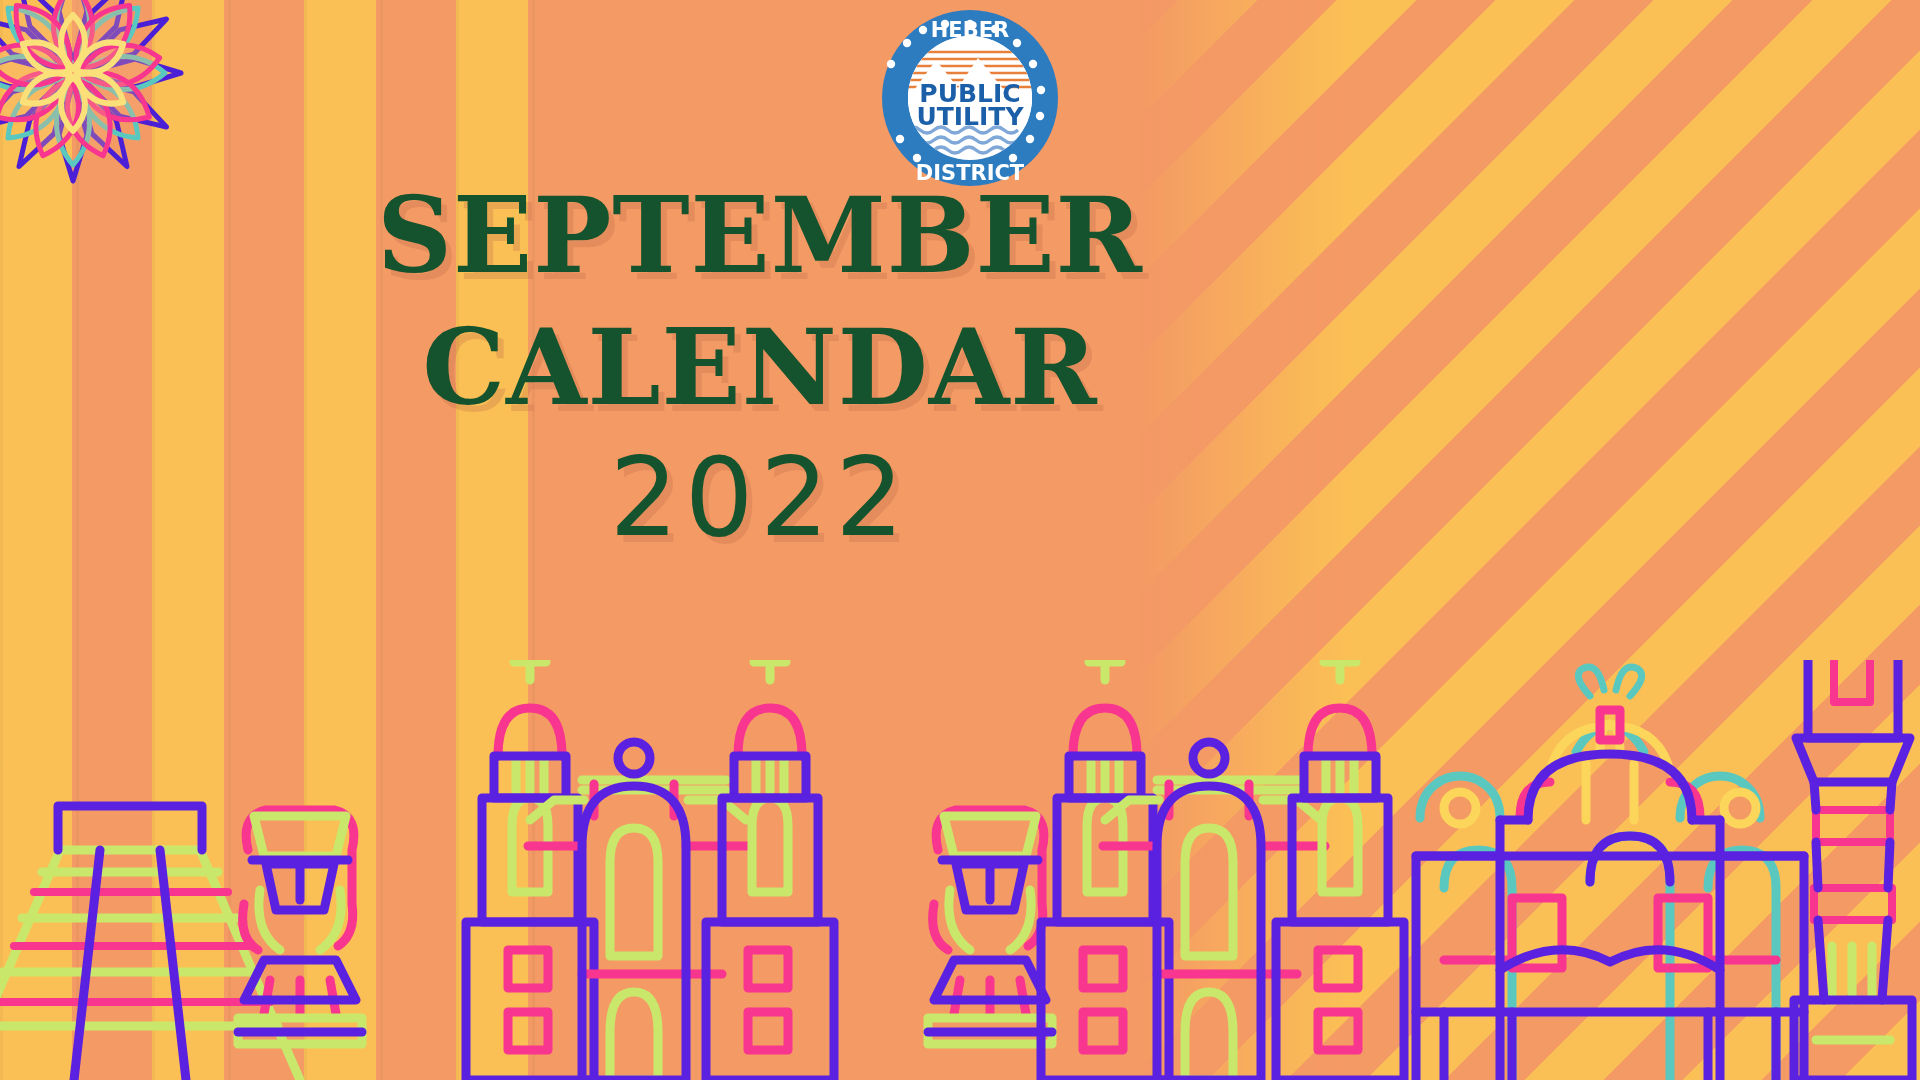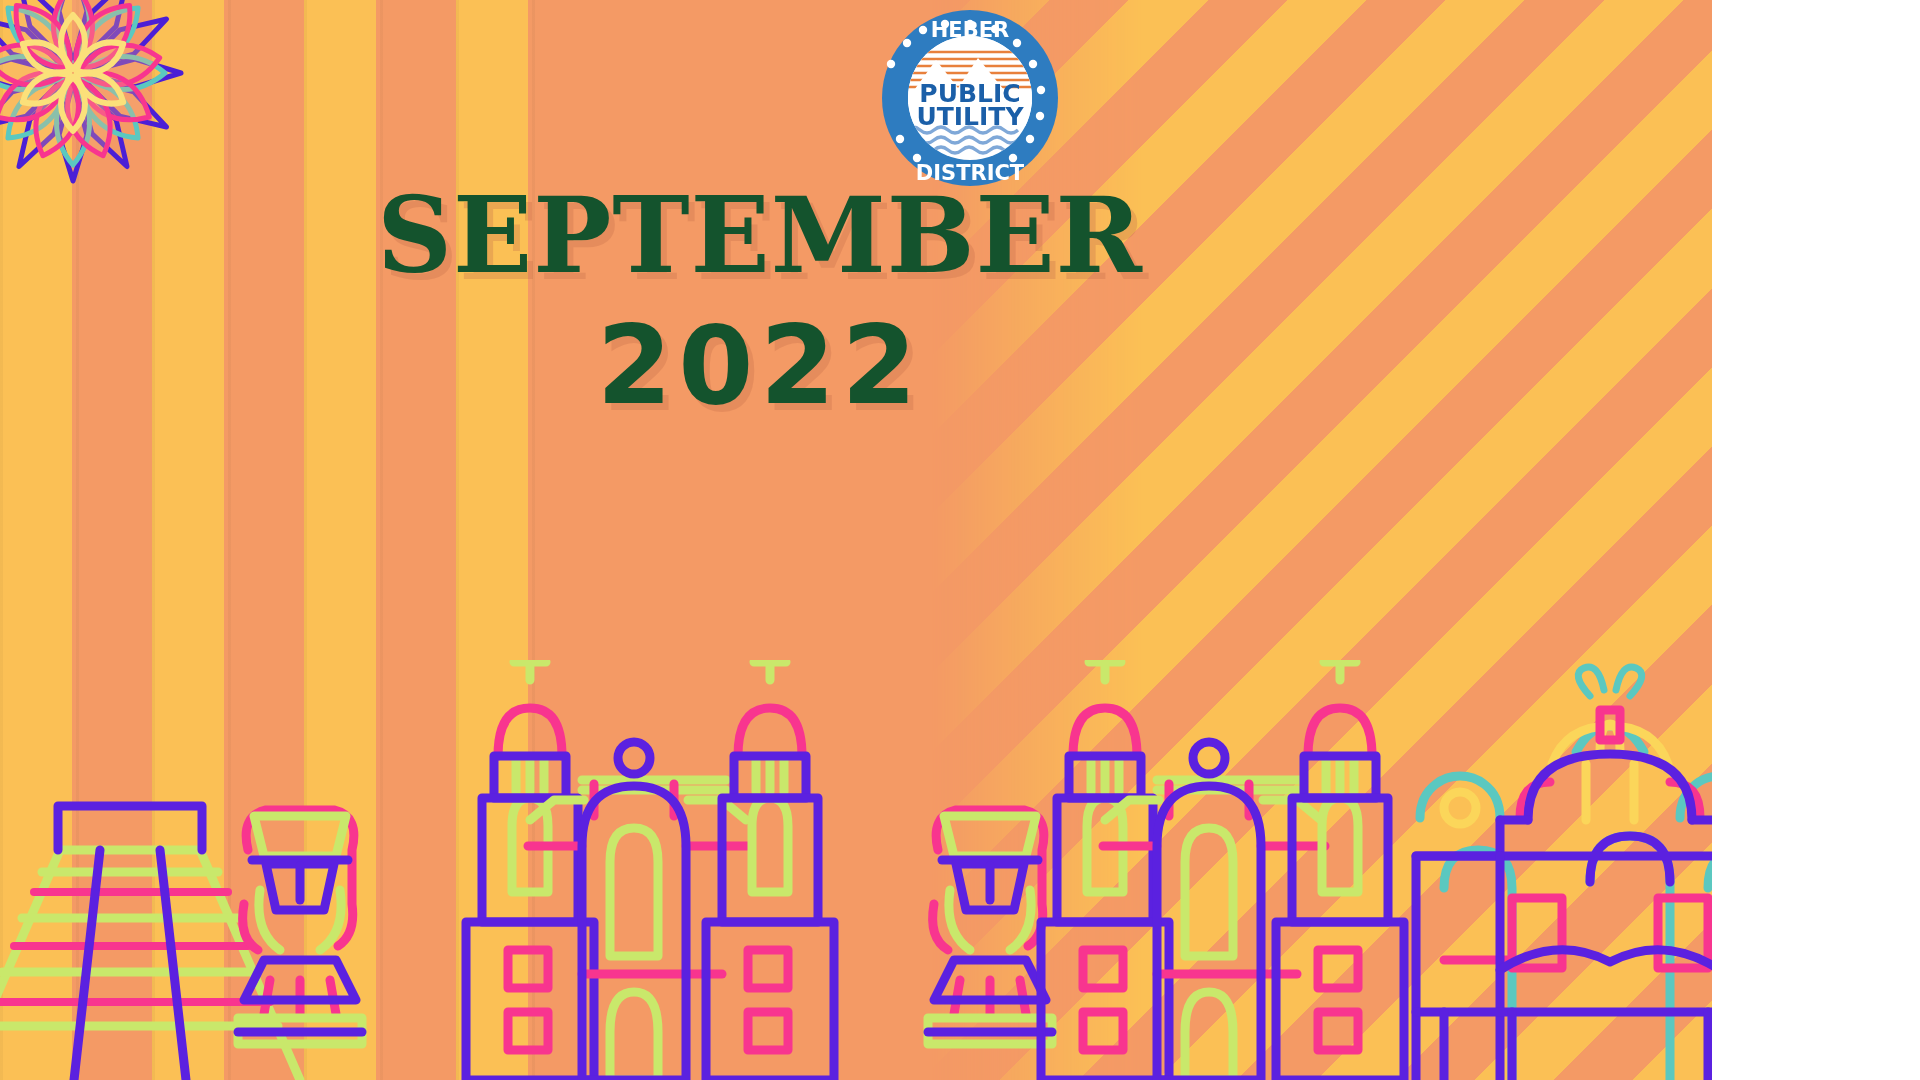--- a/index.html
+++ b/index.html
@@ -1,18 +1,18 @@
 <!DOCTYPE html>
 <html><head>
 <meta charset="utf-8">
 <style>
   html,body{margin:0;padding:0;background:#fff;}
   body{font-family:"Liberation Serif",serif;}
   #poster{
-    position:relative;width:1712px;height:1080px;overflow:hidden;
+    position:relative;width:1920px;height:1080px;overflow:hidden;
     background:#F49A65;
   }
 
   
   .bg-base{position:absolute;inset:0;background:#F49A65;}
 
   
   .bg-vstripes{
     position:absolute;left:0;top:0;width:540px;height:1080px;
     background:repeating-linear-gradient(
@@ -64,21 +64,21 @@
     letter-spacing:.055em;
     line-height:.98;
     text-shadow:6px 7px 0 rgba(196,110,72,.30);
   }
   .t-line1{font-size:104px;display:block;}
   .t-line2{font-size:104px;display:block;margin-top:28px;}
   .t-line3{font-size:104px;display:block;margin-top:30px;}
   .t-year{
     display:block;margin-top:26px;font-size:108px;
     font-family:"DejaVu Sans","Liberation Sans",sans-serif;
-    font-weight:bold;letter-spacing:.06em;
+    font-weight:normal;letter-spacing:.06em;
   }
 
   
   .skyline{position:absolute;left:0;bottom:0;width:1920px;height:420px;}
 </style>
 </head>
 <body>
 
 <div id="poster">
 
@@ -185,20 +185,21 @@
       </g>
     </g>
     <text x="90" y="29" text-anchor="middle" font-family="DejaVu Sans, Liberation Sans, sans-serif" font-size="21" font-weight="bold" fill="#FFFFFF">HEBER</text>
     <text x="90" y="172" text-anchor="middle" font-family="DejaVu Sans, Liberation Sans, sans-serif" font-size="21" font-weight="bold" fill="#FFFFFF">DISTRICT</text>
     <text x="90" y="94" text-anchor="middle" font-family="DejaVu Sans, Liberation Sans, sans-serif" font-size="25" font-weight="bold" fill="#1B5FA8">PUBLIC</text>
     <text x="90" y="117" text-anchor="middle" font-family="DejaVu Sans, Liberation Sans, sans-serif" font-size="25" font-weight="bold" fill="#1B5FA8">UTILITY</text>
   </svg>
 
   <div class="title-block">
     <span class="t-line1">SEPTEMBER</span>
+    <span class="t-line3">CALENDAR</span>
     <span class="t-year">2022</span>
   </div>
 
   <svg class="skyline" viewBox="0 0 1920 420">
     <g fill="none" stroke-width="9" stroke-linejoin="round" stroke-linecap="round">
 
       <g>
         <g stroke="#C9E86B">
           <path d="M-40,420 L60,190 L200,190 L300,420"></path>
           <path d="M-18,366 L278,366"></path>

